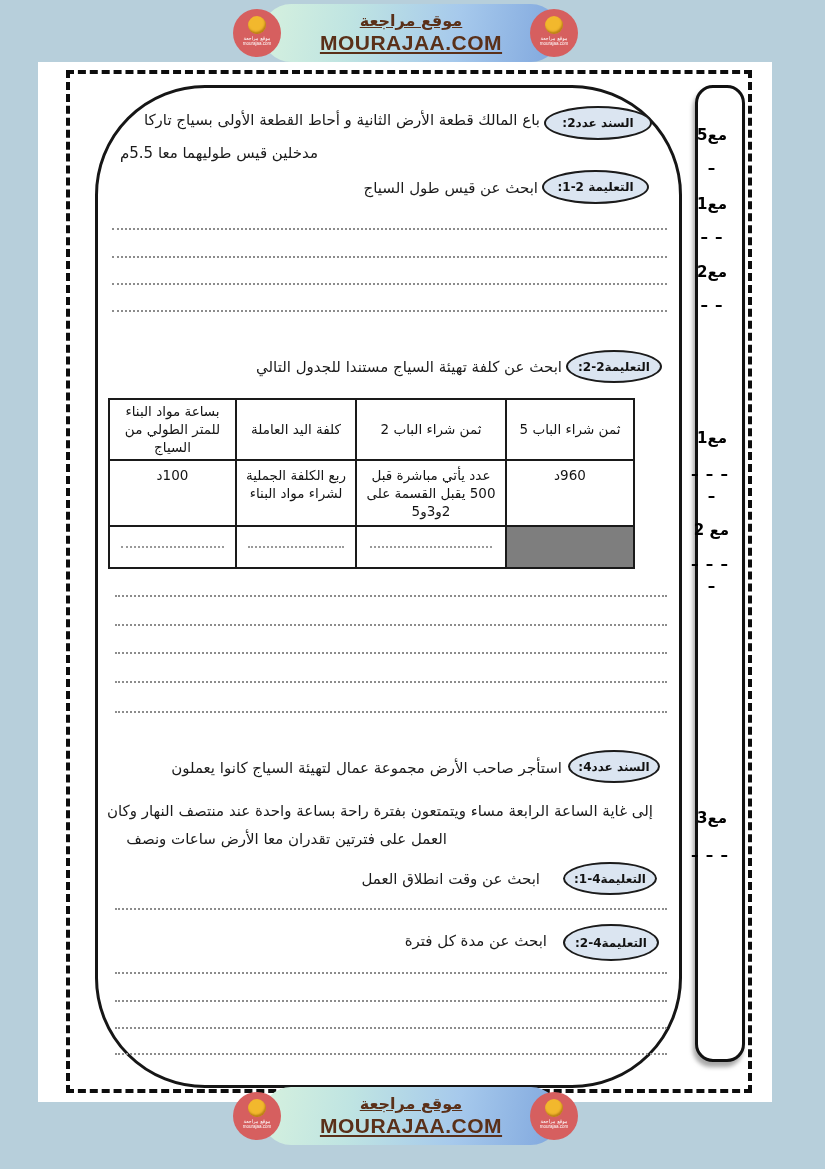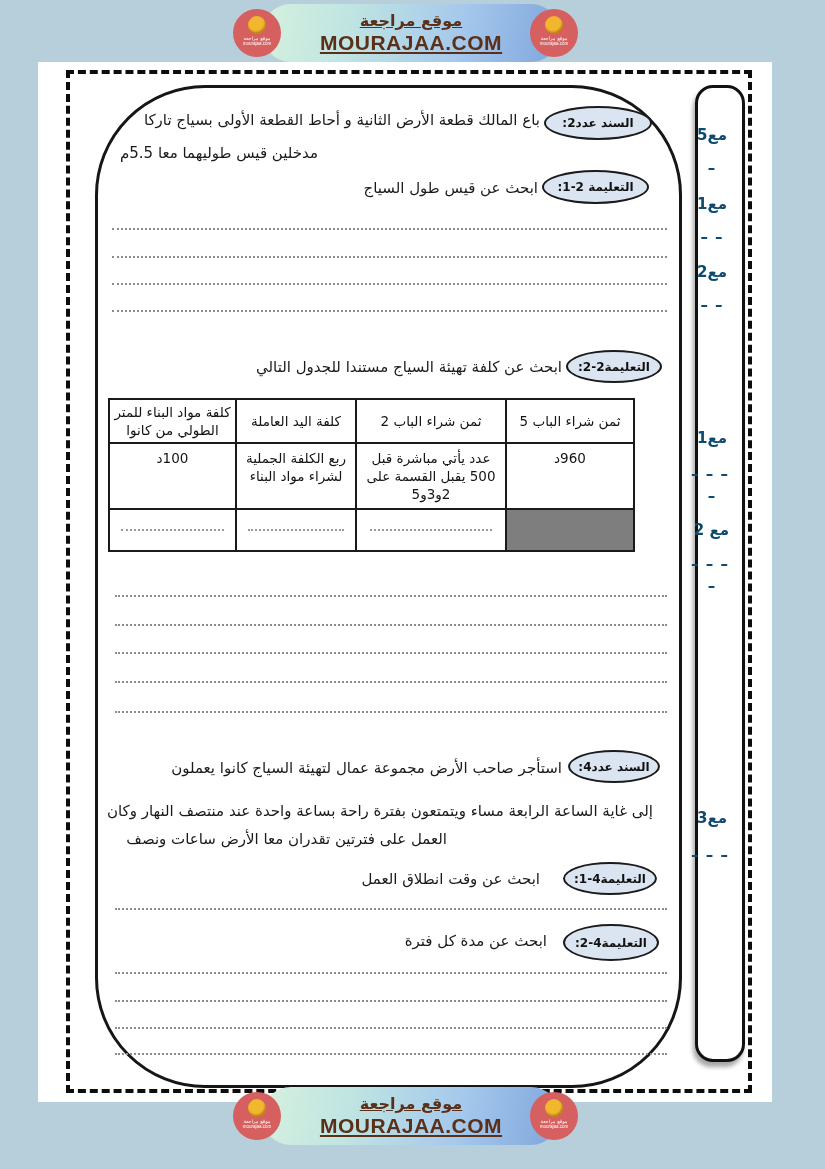--- a/index.html
+++ b/index.html
@@ -52,21 +52,21 @@
   table.work td { border:2px solid #1a1a1a; font-size:13.5px; color:#141414; text-align:center;
                   padding:2px 3px; line-height:1.35; }
   table.work tr.hdr td { height:44px; vertical-align:middle; }
   table.work tr.val td { height:66px; vertical-align:top; padding-top:5px; }
   table.work tr.ans td { height:42px; vertical-align:middle; }
   td.graycell { background:#7e7e7e; }
   .cell-dots { width:86%; margin:0 auto; border-top:2px dotted #9a9a9a; height:2px; }
 
   
   .mark { position:absolute; left:695px; width:34px; text-align:center; direction:rtl;
-          font-size:15px; font-weight:bold; color:#0c4a6e; z-index:6; white-space:nowrap; letter-spacing:1px; }
+          font-size:15px; font-weight:bold; color:#000000; z-index:6; white-space:nowrap; letter-spacing:1px; }
 </style>
 </head>
 <body>
 
 <div id="screen">
 
   <div class="paper"></div>
   <div class="art-border"></div>
   <div class="content-frame"></div>
   <div class="score-sidebar"></div>
@@ -91,21 +91,21 @@
         <col style="width:128px">
         <col style="width:150px">
         <col style="width:120px">
         <col style="width:127px">
       </colgroup>
     <tbody>
         <tr class="hdr">
       <td>ثمن شراء الباب 5</td>
       <td>ثمن شراء الباب 2</td>
       <td>كلفة اليد العاملة</td>
-      <td>كلفة مواد البناء للمتر الطولي من كانوا</td>
+      <td>بساعة مواد البناء للمتر الطولي من السياج</td>
     </tr>
     <tr class="val">
       <td>960د</td>
       <td>عدد يأتي مباشرة قبل 500 يقبل القسمة على 2و3و5</td>
       <td>ربع الكلفة الجملية لشراء مواد البناء</td>
       <td>100د</td>
     </tr>
     <tr class="ans">
       <td class="graycell"></td>
       <td>

